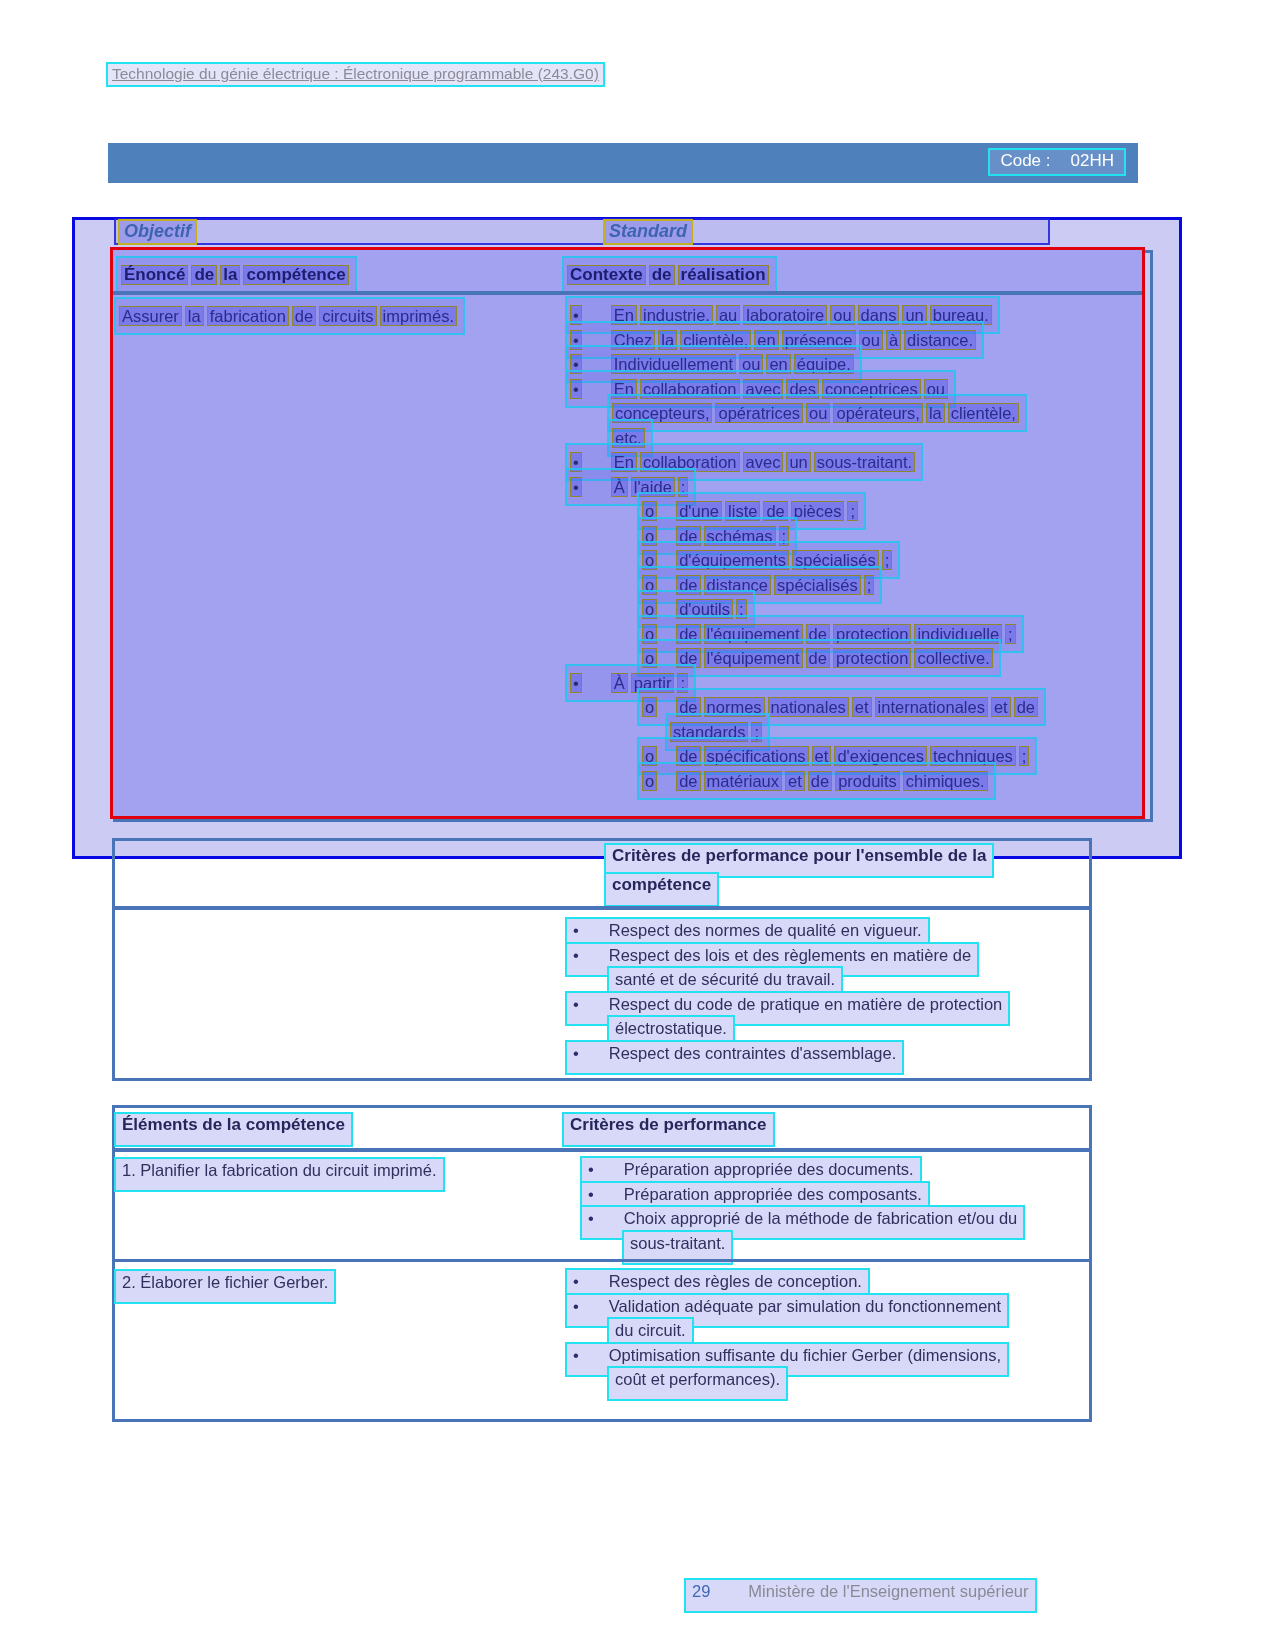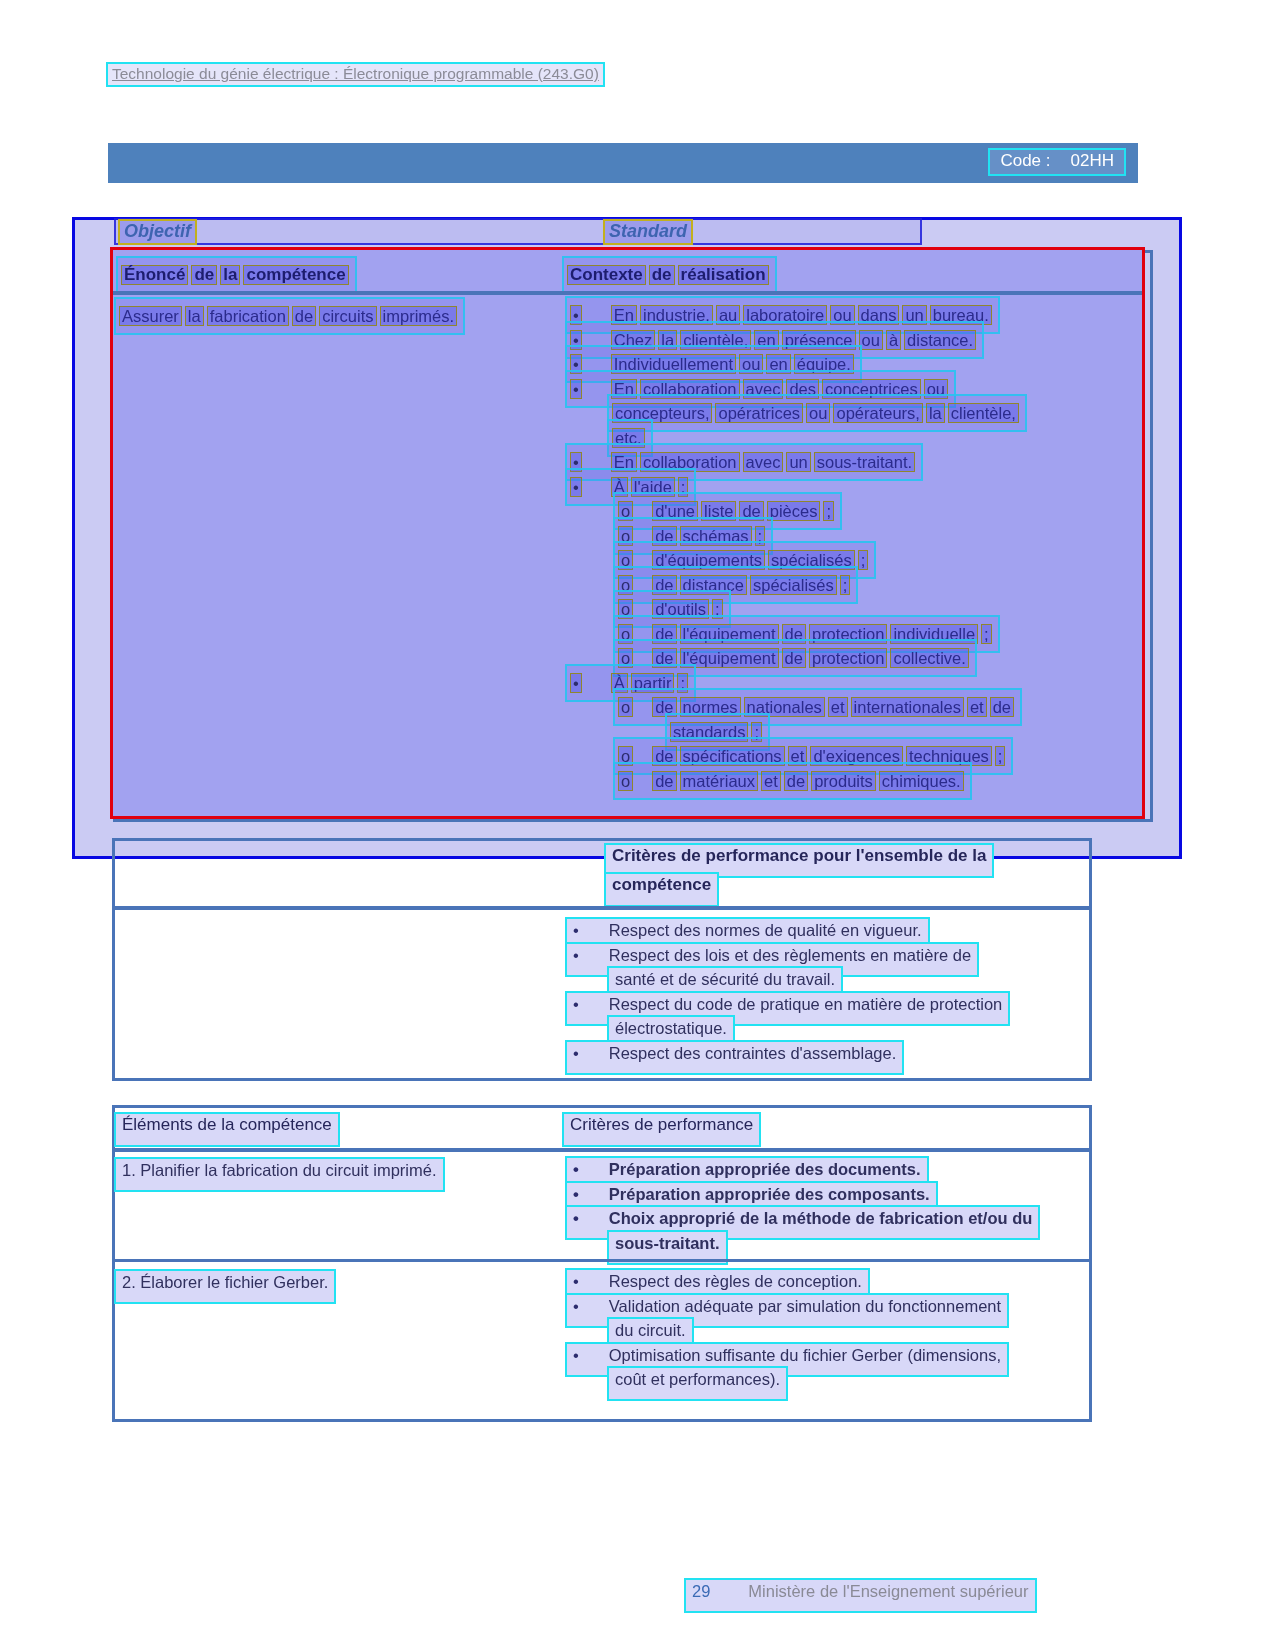--- a/index.html
+++ b/index.html
@@ -25,63 +25,63 @@
 
   
   .overlay{position:absolute;left:72px;top:217px;width:1110px;height:642px;background:var(--overlaybg);
            border:3px solid var(--overlayborder);box-sizing:border-box;z-index:1;}
   .t1-blue{position:absolute;left:113px;top:250px;width:1040px;height:572px;border:3px solid var(--tborder);
            box-sizing:border-box;z-index:2;}
   .t1-red{position:absolute;left:110px;top:247px;width:1035px;height:572px;border:3.5px solid var(--red);
           background:var(--redfill);box-sizing:border-box;z-index:3;}
 
   
-  .objline{position:absolute;left:114px;top:218px;width:808px;height:27px;border:2px solid rgba(30,30,220,.85);
+  .objline{position:absolute;left:114px;top:218px;width:936px;height:27px;border:2px solid rgba(30,30,220,.85);
            background:rgba(110,110,235,.15);box-sizing:border-box;z-index:4;}
   .yb{position:absolute;top:-1px;display:inline-block;border:2px solid var(--yellowbox);
       background:rgba(90,90,225,.32);padding:0 4px 1px;font-size:18px;font-weight:bold;font-style:italic;
       color:var(--headblue);line-height:21px;}
   .yb.obj{left:2px;} .yb.std{left:487px;}
 
   
   .lb{display:inline-block;border:2px solid rgba(40,195,240,.9);background:rgba(100,100,230,.20);
       padding:7px 3px;line-height:19px;white-space:nowrap;}
   .wb{display:inline-block;border:1px solid rgba(145,135,25,.9);background:rgba(86,86,228,.42);
       padding:0 2px;margin-right:3px;line-height:18px;font-style:normal;}
   .lb2{display:inline-block;border:2px solid var(--cyan);background:#D8D8F8;
        padding:1px 6px 10px;line-height:20px;white-space:nowrap;}
   .bdot{color:#2C2C6E;}
   .g1{display:inline-block;width:26px;} .g2{display:inline-block;width:16px;}
   .lb2 .g1{width:30px;}
   .bl{height:24.5px;}
-  .bl.cont1{margin-left:42px;} .bl.ind2{margin-left:48px;} .bl.cont2{margin-left:100px;}
+  .bl.cont1{margin-left:42px;} .bl.ind2{margin-left:72px;} .bl.cont2{margin-left:100px;}
 
   
   .t1h{position:absolute;top:256px;font-size:17px;font-weight:bold;color:var(--inknavy);z-index:4;}
   #t1h1{left:116px;} #t1h2{left:562px;}
   .t1sep{position:absolute;left:113px;top:291px;width:1029px;height:3.5px;background:var(--tborder);z-index:4;}
   .t1cell1{position:absolute;left:114px;top:297px;font-size:16.5px;color:var(--navy);z-index:4;}
   .t1list{position:absolute;left:565px;top:296px;width:540px;font-size:16.5px;color:var(--navy);z-index:4;}
 
   
   .t2{position:absolute;left:112px;top:838px;width:980px;height:243px;border:3px solid var(--tborder);
       box-sizing:border-box;background:transparent;z-index:2;}
   .t2head{position:absolute;left:562px;top:843px;font-size:17px;font-weight:bold;color:#26265A;z-index:4;}
   .t2head .bl{height:29px;}
   .t2sep{position:absolute;left:112px;top:906px;width:980px;height:3.5px;background:var(--tborder);z-index:4;}
   .t2list{position:absolute;left:565px;top:917px;width:530px;font-size:16.5px;color:var(--ink);z-index:4;}
 
   
   .t3{position:absolute;left:112px;top:1105px;width:980px;height:317px;border:3px solid var(--tborder);
       box-sizing:border-box;z-index:2;}
-  .t3h{position:absolute;top:1112px;font-size:17px;font-weight:normal;color:#26265A;z-index:4;}
+  .t3h{position:absolute;top:1112px;font-size:17px;font-weight:bold;color:#26265A;z-index:4;}
   #t3h1{left:114px;} #t3h2{left:562px;}
   .t3hsep{position:absolute;left:112px;top:1148px;width:980px;height:3.5px;background:var(--tborder);z-index:4;}
   .r1left{position:absolute;left:114px;top:1157px;font-size:16.5px;color:var(--ink);z-index:4;}
-  .r1list{position:absolute;left:565px;top:1156px;width:530px;font-size:16.5px;color:var(--ink);z-index:4;font-weight:bold;}
+  .r1list{position:absolute;left:580px;top:1156px;width:530px;font-size:16.5px;color:var(--ink);z-index:4;}
   .rowsep{position:absolute;left:112px;top:1259px;width:980px;height:3px;background:var(--tborder);z-index:4;}
   .r2left{position:absolute;left:114px;top:1269px;font-size:16.5px;color:var(--ink);z-index:4;}
   .r2list{position:absolute;left:565px;top:1268px;width:535px;font-size:16.5px;color:var(--ink);z-index:4;}
 
   
   .footer{position:absolute;left:684px;top:1578px;z-index:2;font-size:16.5px;}
   .footer .lb2{display:flex;gap:38px;align-items:baseline;}
   .pagenum{color:var(--pagenum);}
   .ministry{color:var(--gray);}
 </style>

